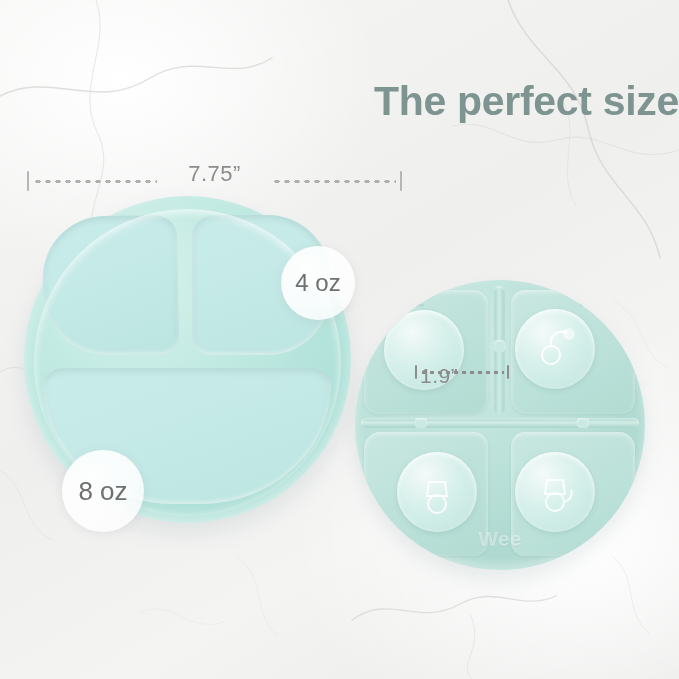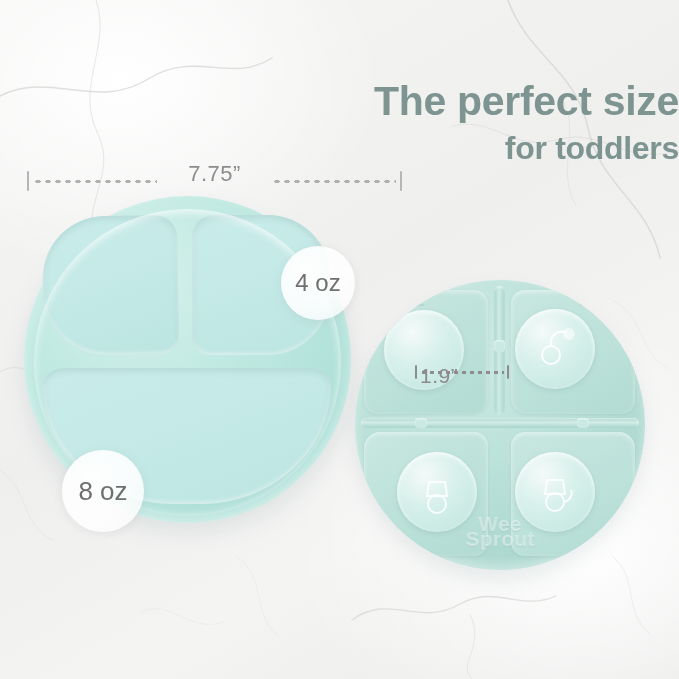--- a/index.html
+++ b/index.html
@@ -213,21 +213,20 @@
       <path d="M470 614 C 486 648, 456 664, 472 679" stroke-width="1.0" opacity=".5"></path>
       <path d="M612 556 C 640 578, 622 612, 650 634" stroke-width="0.9" opacity=".45"></path>
       <path d="M236 556 C 268 578, 250 612, 278 636" stroke-width="0.8" opacity=".35"></path>
       <path d="M140 612 C 172 598, 188 634, 224 622" stroke-width="0.8" opacity=".3"></path>
       <path d="M612 300 C 648 318, 636 352, 668 368" stroke-width="0.8" opacity=".35"></path>
     </g>
   </svg>
 
   <div class="heading">
     <span class="l1">The perfect size</span>
-    <span class="l2">for toddlers</span>
   </div>
 
   <div class="dim-wide">
     <div class="dim-cap left"></div>
     <div class="dim-dots seg-l"></div>
     <div class="dim-label">7.75”</div>
     <div class="dim-dots seg-r"></div>
     <div class="dim-cap right"></div>
   </div>
 
@@ -280,21 +279,20 @@
         <g fill="none" stroke="rgba(255,255,255,0.85)" stroke-width="2">
           <path d="M32 28 L48 28 L50 42 L30 42 Z"></path>
           <circle cx="40" cy="50" r="9"></circle>
           <path d="M49 50 C 56 48, 58 42, 56 38"></path>
         </g>
       </svg>
     </div>
 
     <div class="back-logo">
       <span>Wee</span>
-      <span>Sprout</span>
     </div>
   </div>
 
   <div class="dim-small-label">1.9”</div>
   <div class="dim-small">
     <div class="dim-cap left"></div>
     <div class="dots"></div>
     <div class="dim-cap right"></div>
   </div>
 

